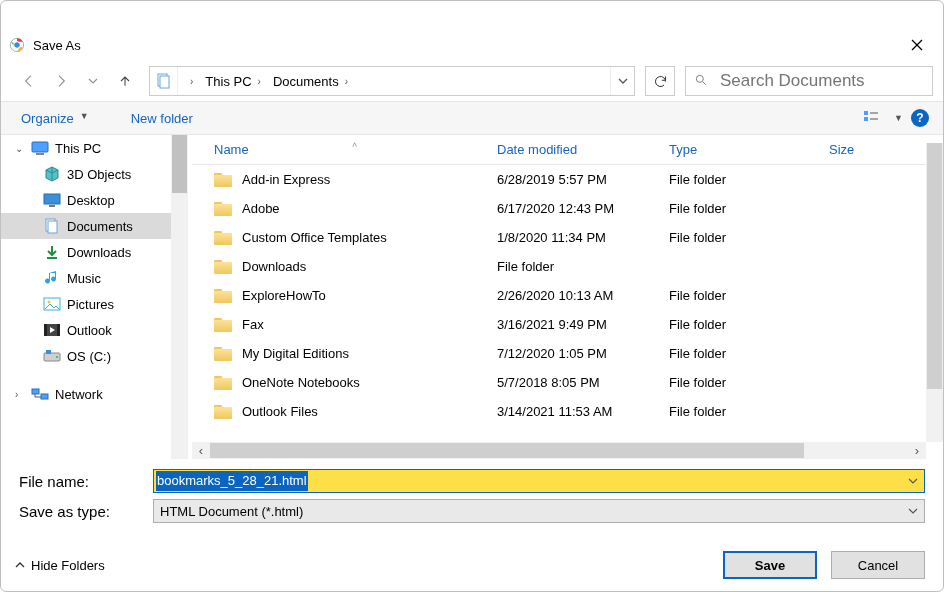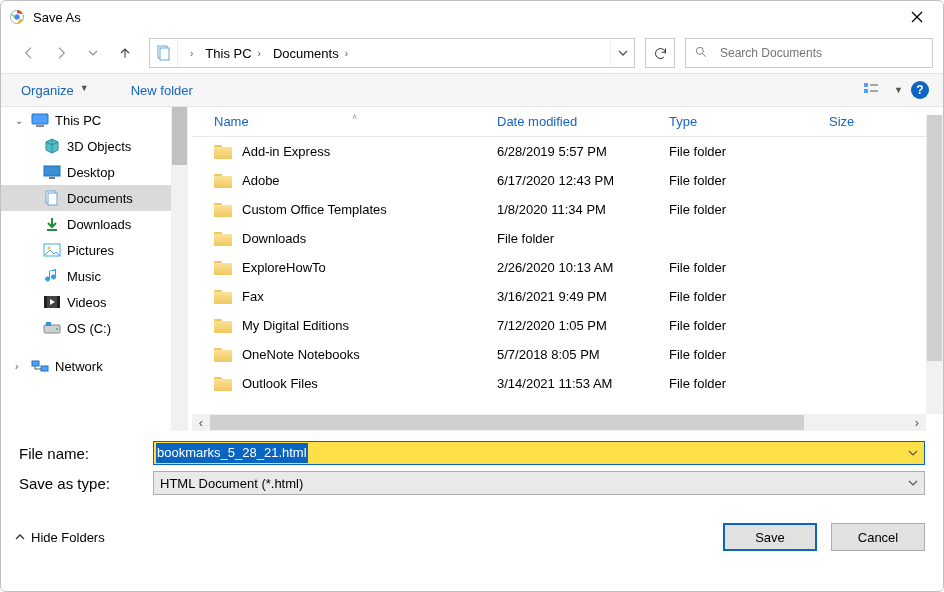--- a/index.html
+++ b/index.html
@@ -1,18 +1,18 @@
 <!DOCTYPE html>
 <html><head>
 <meta charset="utf-8">
 <style>
   * { box-sizing: border-box; font-family: "Segoe UI", Arial, sans-serif; }
   body { margin: 0; background: #fff; width: 944px; height: 592px; overflow: hidden; font-size: 13px; color: #000; border: 1px solid #c0c0c0; border-radius: 6px; }
 
-  .titlebar { height: 32px; display: flex; align-items: center; padding: 0 4px 0 8px; }
+  .titlebar { height: 32px; display: flex; align-items: center; padding: 0 4px 0 8px; margin-top: 28px; }
   .titlebar .logo { width:16px; height:16px; margin-right:8px; position:relative; }
   .titlebar .title { flex:1; font-size:13px; }
   .titlebar .close { width:44px; height:32px; display:flex; align-items:center; justify-content:center; cursor:pointer; }
   .titlebar .close svg { width:12px; height:12px; }
 
   .navbar { height:40px; display:flex; align-items:center; padding: 4px 10px 4px 14px; gap:4px; }
   .nav-btn { width:28px; height:28px; display:flex; align-items:center; justify-content:center; color:#8f8f8f; }
   .nav-btn.active { color:#444; }
   .nav-btn svg { width:16px; height:16px; }
   .path-box { flex:1; border:1px solid #ccc; height:30px; display:flex; align-items:center; margin: 0 6px; background:#fff; }
@@ -20,21 +20,21 @@
   .path-seg .chev { padding-left:6px; color:#555; font-size:10px; }
   .path-icon { width:28px; display:flex; align-items:center; justify-content:center; border-right:1px solid #eee; height:100%; }
   .path-icon svg { width:16px; height:16px; }
   .path-box .spacer { flex:1; }
   .path-drop { width:24px; display:flex; align-items:center; justify-content:center; border-left:1px solid #eee; height:100%; }
   .path-drop svg{width:10px;height:10px;}
   .refresh { width:30px; height:30px; border:1px solid #ccc; margin-right:6px; display:flex; align-items:center; justify-content:center; }
   .refresh svg{width:15px;height:15px;}
   .search { width:248px; height:30px; border:1px solid #ccc; display:flex; align-items:center; padding:0 8px; color:#666; }
   .search svg{width:14px;height:14px;margin-right:10px;}
-  .search input { border:none; outline:none; flex:1; font-size:12px; background:transparent; }
+  .search input { border:none; outline:none; flex:1; font-size:17px; background:transparent; }
 
   .toolbar { height:34px; background:#f6f6f6; border-top:1px solid #e5e5e5; border-bottom:1px solid #e5e5e5; display:flex; align-items:center; padding:0 14px; }
   .toolbar .link { color:#1565c0; font-size:13px; padding:4px 6px; cursor:pointer; display:flex; align-items:flex-start; }
   .toolbar .link .drop { font-size:9px; margin-left:6px; color:#555; }
   .toolbar .newfolder{margin-left:30px;}
   .toolbar .spacer{flex:1;}
   .toolbar .view { display:flex; align-items:center; gap:8px; }
   .toolbar .view-btn { width:24px; height:22px; display:flex; align-items:center; justify-content:center; }
   .toolbar .help{ width:18px;height:18px; border-radius:50%; background:#0b65c1; color:#fff; display:flex; align-items:center; justify-content:center; font-size:12px; font-weight:bold;}
 
@@ -78,21 +78,21 @@
   .fname .sel{background:#0a64c1; color:#fff; padding:1px 1px; margin-left:2px; line-height:18px;}
   .fname .drop{position:absolute; right:4px; width:14px; text-align:center; color:#555;}
   .ftype{flex:1; height:24px; border:1px solid #adadad; background:#e9e9e9; display:flex; align-items:center; padding:0 6px; position:relative;}
   .ftype .drop{position:absolute; right:4px; width:14px; text-align:center; color:#555;}
 
   .footer{display:flex; align-items:center; padding:22px 18px 14px 14px;}
   .hide-folders{display:flex; align-items:center; gap:6px; font-size:13px;}
   .hide-folders svg{width:10px;height:10px;}
   .footer .spacer{flex:1;}
   .btn{width:94px; height:28px; border:1px solid #adadad; background:#e1e1e1; display:flex; align-items:center; justify-content:center; margin-left:14px; font-size:13px; cursor:pointer;}
-  .btn.primary{border:2px solid #0a64c1; background:#e1e1e1;}
+  .btn.primary{border:2px solid #0a64c1; background:#e1e1e1;font-weight:bold;}
 </style>
 </head>
 <body>
 
 <div class="titlebar">
   <span class="logo">
     <svg viewBox="0 0 24 24">
         <circle cx="12" cy="12" r="10" fill="#fff" stroke="#888" stroke-width="1"></circle>
         <circle cx="12" cy="12" r="4.5" fill="#4285F4"></circle>
         <path d="M12 2a10 10 0 018.66 5H12" fill="#EA4335"></path>
@@ -239,46 +239,46 @@
           <span class="ticon">
             <svg width="16" height="16" viewBox="0 0 16 16">
               <path d="M8 2v8M4 7l4 4 4-4" fill="none" stroke="#1e8f3e" stroke-width="2"></path>
               <rect x="3" y="13" width="10" height="2" fill="#1e8f3e"></rect>
             </svg>
           </span>
           <span>Downloads</span>
         </div>
         <div class="tree-item indent" style="position: relative;">
           <span class="ticon">
+            <svg width="16" height="16" viewBox="0 0 16 16">
+              <path d="M6 3v8a2.5 2.5 0 11-1-2V3l7-2v8a2.5 2.5 0 11-1-2V3" fill="#2aa4dd"></path>
+            </svg>
+          </span>
+          <span>Music</span>
+        </div>
+        <div class="tree-item indent" style="position: relative;">
+          <span class="ticon">
             <svg width="18" height="14" viewBox="0 0 18 14">
               <rect x="1" y="1" width="16" height="12" fill="#fff" stroke="#3cb1e1"></rect>
               <circle cx="6" cy="5" r="1.5" fill="#f5c04a"></circle>
               <path d="M2 12l5-5 4 4 2-2 4 4" fill="none" stroke="#3cb1e1"></path>
             </svg>
           </span>
           <span>Pictures</span>
-        </div>
-        <div class="tree-item indent" style="position: relative;">
-          <span class="ticon">
-            <svg width="16" height="16" viewBox="0 0 16 16">
-              <path d="M6 3v8a2.5 2.5 0 11-1-2V3l7-2v8a2.5 2.5 0 11-1-2V3" fill="#2aa4dd"></path>
-            </svg>
-          </span>
-          <span>Music</span>
         </div>
         <div class="tree-item indent" style="position: relative;">
           <span class="ticon">
             <svg width="18" height="14" viewBox="0 0 18 14">
               <rect x="1" y="1" width="16" height="12" fill="#444"></rect>
               <rect x="1" y="1" width="3" height="12" fill="#222"></rect>
               <rect x="14" y="1" width="3" height="12" fill="#222"></rect>
               <path d="M7 4l5 3-5 3z" fill="#fff"></path>
             </svg>
           </span>
-          <span>Videos</span>
+          <span>Outlook</span>
         </div>
         <div class="tree-item indent" style="position: relative;">
           <span class="ticon">
             <svg width="18" height="14" viewBox="0 0 18 14">
               <rect x="1" y="4" width="16" height="8" rx="1" fill="#d0d0d0" stroke="#888"></rect>
               <rect x="3" y="1" width="5" height="4" fill="#3b8fd6"></rect>
               <circle cx="14" cy="8" r="1" fill="#39b54a"></circle>
             </svg>
           </span>
           <span>OS (C:)</span>

